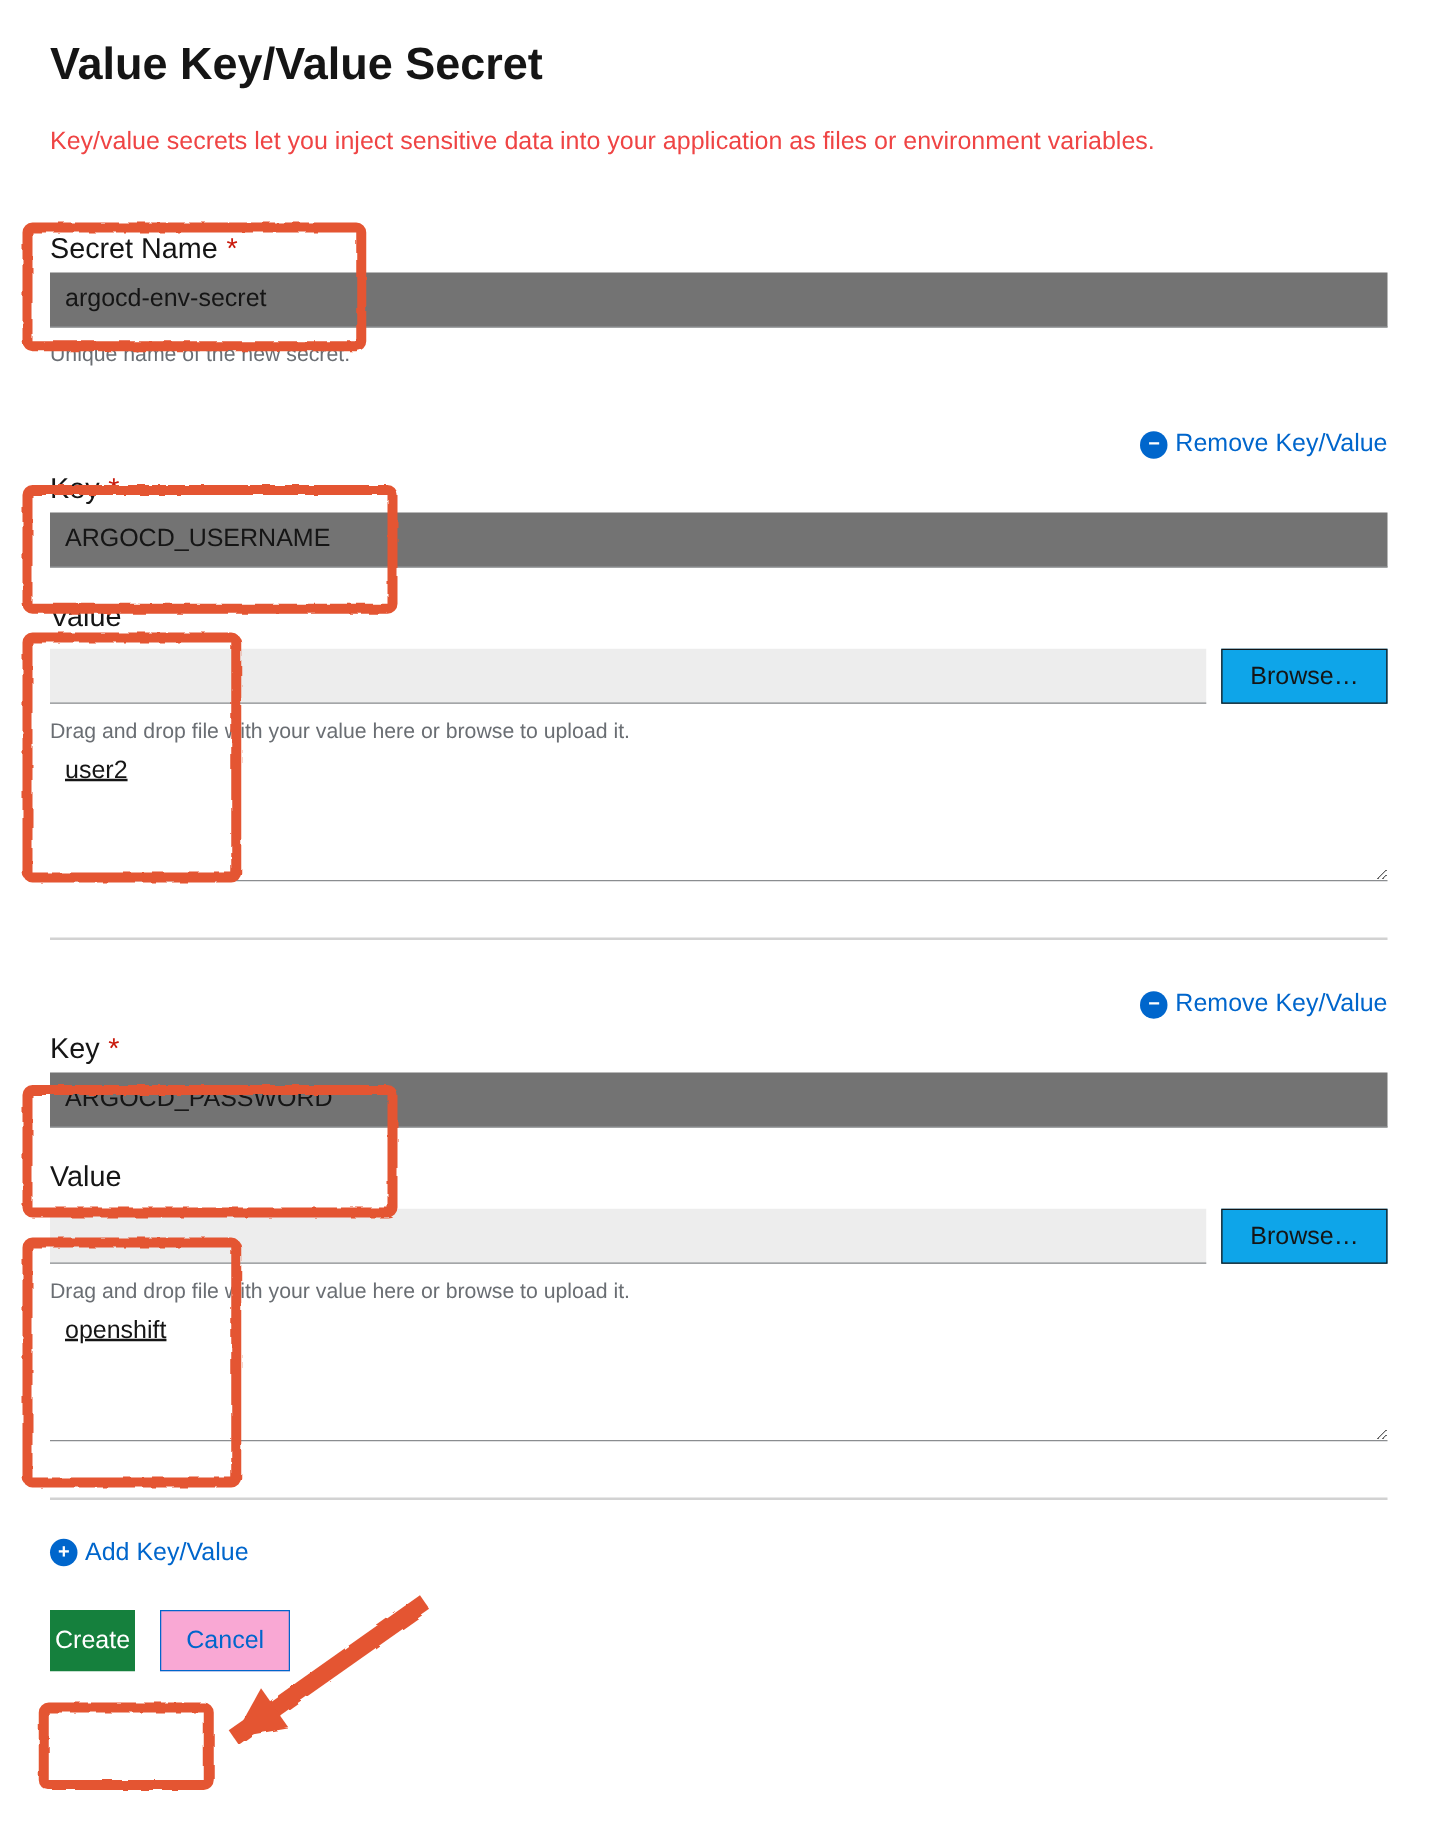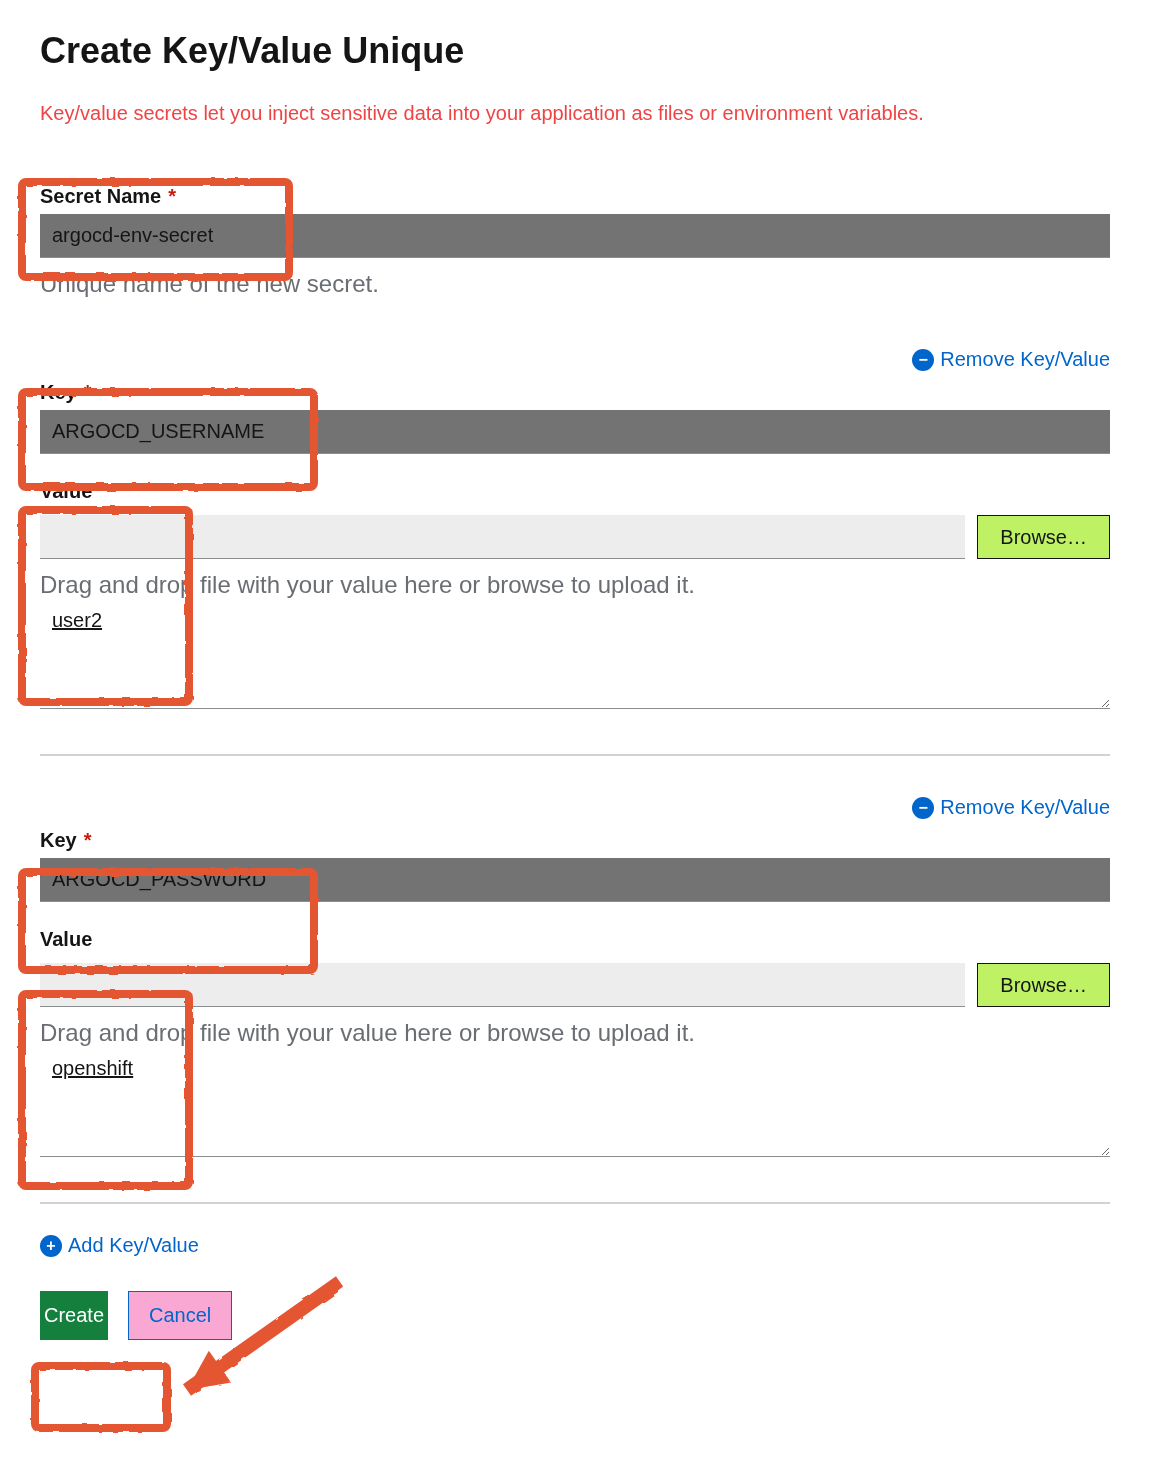--- a/index.html
+++ b/index.html
@@ -22,39 +22,39 @@
     margin: 10px 0 30px 0;
     color: #151515;
   }
   .description {
     font-size: 20px;
     color: #ef4444;
     margin-bottom: 60px;
   }
   .field-block { margin-bottom: 10px; }
   .label {
-    font-size: 20px;
-    font-weight: 700;
+    font-size: 23px;
+    font-weight: 400;
     color: #151515;
     margin-bottom: 6px;
     display: inline-block;
   }
   .required { color: #c9190b; margin-left: 2px; }
   input.text-input {
     width: 100%;
     border: none;
     border-bottom: 1px solid #8a8d90;
     background: #737373;
     font-size: 20px;
     padding: 10px 12px;
     outline: none;
     color: #151515;
   }
   .help-text {
-    font-size: 24px;
+    font-size: 17px;
     color: #6a6e73;
     margin-top: 12px;
   }
   .kv-group {
     padding-top: 20px;
     border-bottom: 2px solid #d2d2d2;
     padding-bottom: 30px;
   }
   .kv-group:last-of-type { border-bottom: none; }
   .remove-row {
@@ -93,21 +93,21 @@
     align-items: stretch;
     margin-top: 6px;
   }
   .upload-drop {
     flex: 1;
     background: #ededed;
     border-bottom: 1px solid #8a8d90;
     height: 44px;
   }
   .browse-btn {
-    background: #bef264;
+    background: #0ea5e9;
     border: 1px solid #151515;
     font-size: 20px;
     padding: 8px 22px;
     cursor: pointer;
     color: #151515;
   }
   textarea.value-area {
     width: 100%;
     min-height: 110px;
     border: none;
@@ -159,21 +159,21 @@
 
 <svg class="defs">
   <filter id="roughen">
     <feTurbulence type="fractalNoise" baseFrequency="0.08" numOctaves="2" result="noise"></feTurbulence>
     <feDisplacementMap in="SourceGraphic" in2="noise" scale="3"></feDisplacementMap>
   </filter>
 </svg>
 
 <div class="page">
 
-  <h1 class="title">Create Key/Value Unique</h1>
+  <h1 class="title">Value Key/Value Secret</h1>
 
   <div class="description">Key/value secrets let you inject sensitive data into your application as files or environment variables.</div>
 
   <div class="field-block">
     <div>
       <span class="label">Secret Name</span>
       <span class="label required">*</span>
     </div>
     <input class="text-input" type="text" value="argocd-env-secret" style="">
     <div class="help-text">Unique name of the new secret.</div>

